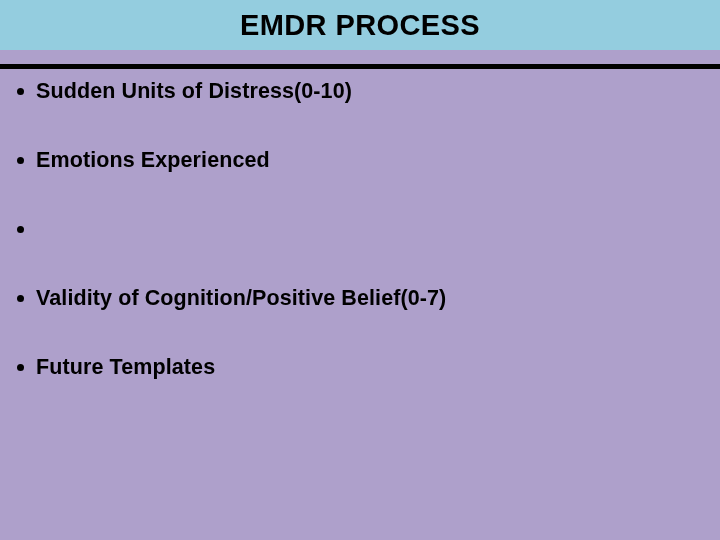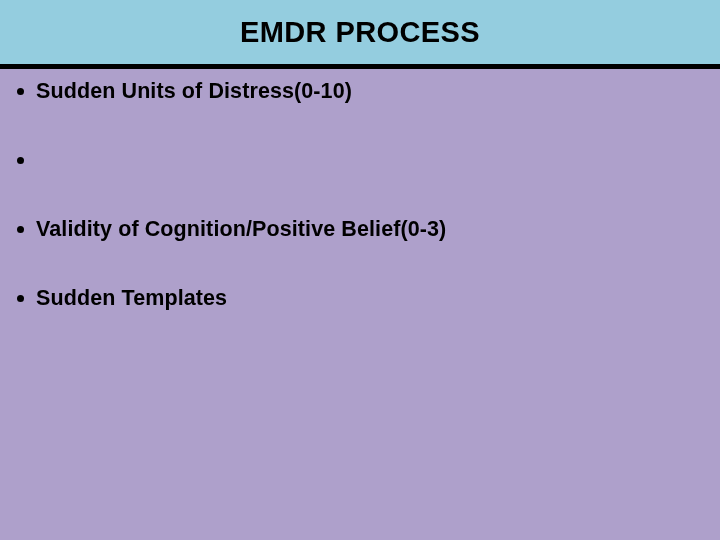--- a/index.html
+++ b/index.html
@@ -23,21 +23,21 @@
     background: #aea0cb;
     box-sizing: border-box;
   }
 
   
   .title-band {
     position: absolute;
     left: 0;
     top: 0;
     width: 720px;
-    height: 64px;
+    height: 50px;
     background: #94cddf;
     display: flex;
     align-items: center;
     justify-content: center;
     box-sizing: border-box;
   }
 
   .slide-title {
     font-family: "Liberation Sans", sans-serif;
     font-size: 29px;
@@ -123,32 +123,36 @@
   <div class="title-divider"></div>
 
   <div class="body-area">
     <ul class="bullet-list">
 
       <li class="bullet-item">
         <span class="bullet-marker"></span>
         <span class="bullet-text">Sudden Units of Distress(0-10)</span>
       </li>
 
+      <li class="bullet-item">
+        <span class="bullet-marker"></span>
+        <span class="bullet-text">Emotions Experienced</span>
+      </li>
 
       <li class="bullet-item">
         <span class="bullet-marker"></span>
       </li>
 
       <li class="bullet-item">
         <span class="bullet-marker"></span>
-        <span class="bullet-text">Validity of Cognition/Positive Belief(0-3)</span>
+        <span class="bullet-text">Validity of Cognition/Positive Belief(0-7)</span>
       </li>
 
 
       <li class="bullet-item">
         <span class="bullet-marker"></span>
-        <span class="bullet-text">Sudden Templates</span>
+        <span class="bullet-text">Future Templates</span>
       </li>
 
     </ul>
   </div>
 
 </div>
 
 </body></html>

